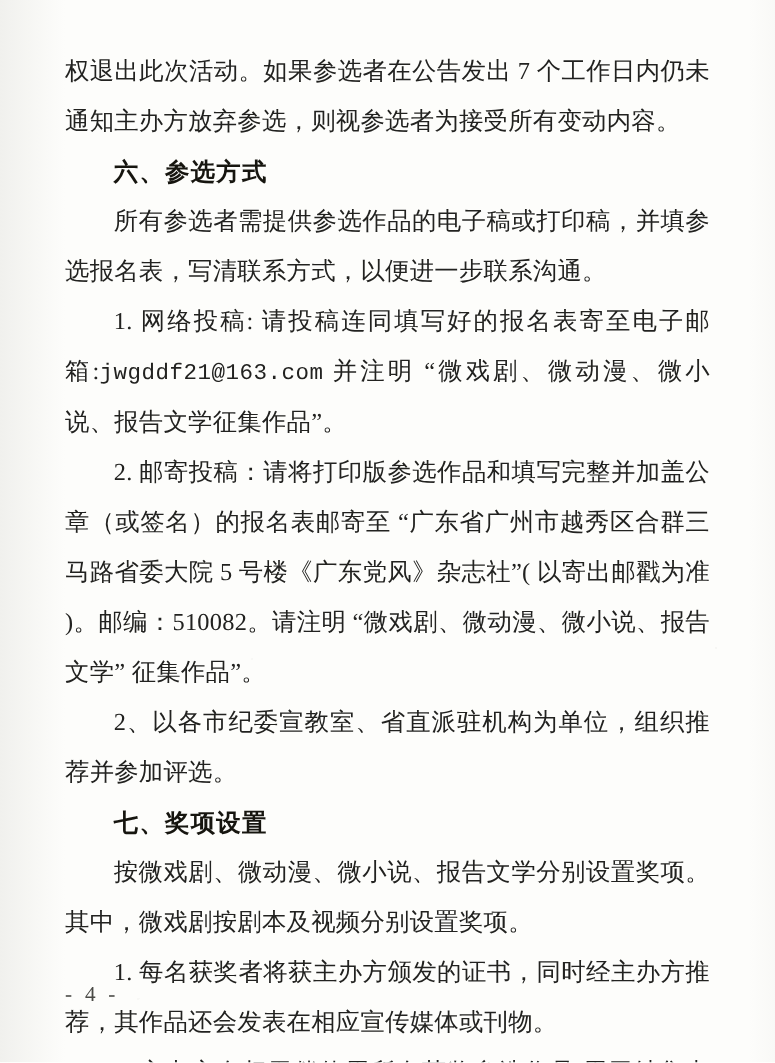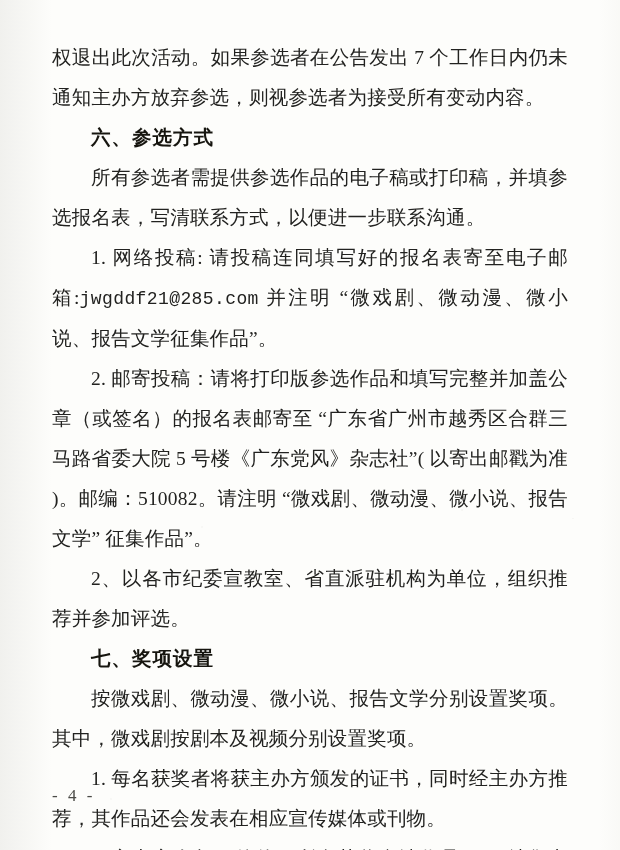--- a/index.html
+++ b/index.html
@@ -62,21 +62,21 @@
   }
 
   h2.heading {
     margin: 0;
     font-size: 19.5px;
     line-height: 40px;
     font-weight: bold;
     text-indent: 2em;
     letter-spacing: 1px;
     color: #16150f;
-    font-family: Liberation Serif, serif;
+    font-family: Liberation Sans, sans-serif;
   }
 
   
   .mono {
     font-family: "Liberation Mono", "DejaVu Sans Mono", monospace;
     font-size: 18px;
     letter-spacing: 0.4px;
   }
 
   .num {
@@ -102,21 +102,21 @@
   <div class="scan-tint"></div>
 
   <div class="body-text">
 
     <p class="para cont">权退出此次活动。如果参选者在公告发出 7 个工作日内仍未通知主办方放弃参选，则视参选者为接受所有变动内容。</p>
 
     <h2 class="heading">六、参选方式</h2>
 
     <p class="para">所有参选者需提供参选作品的电子稿或打印稿，并填参选报名表，写清联系方式，以便进一步联系沟通。</p>
 
-    <p class="para"><span>1. 网络投稿: 请投稿连同填写好的报名表寄至电子邮箱:</span><span class="mono">jwgddf21@285.com</span><span> 并注明 “微戏剧、微动漫、微小说、报告文学征集作品”。</span></p>
+    <p class="para"><span>1. 网络投稿: 请投稿连同填写好的报名表寄至电子邮箱:</span><span class="mono">jwgddf21@163.com</span><span> 并注明 “微戏剧、微动漫、微小说、报告文学征集作品”。</span></p>
 
     <p class="para"><span>2. 邮寄投稿：请将打印版参选作品和填写完整并加盖公章（或签名）的报名表邮寄至 “广东省广州市越秀区合群三马路省委大院 5 号楼《广东党风》杂志社”( 以寄出邮戳为准 )。邮编：</span><span class="num">510082</span><span>。请注明 “微戏剧、微动漫、微小说、报告文学” 征集作品”。</span></p>
 
     <p class="para">2、以各市纪委宣教室、省直派驻机构为单位，组织推荐并参加评选。</p>
 
     <h2 class="heading">七、奖项设置</h2>
 
     <p class="para">按微戏剧、微动漫、微小说、报告文学分别设置奖项。其中，微戏剧按剧本及视频分别设置奖项。</p>
 
     <p class="para">1. 每名获奖者将获主办方颁发的证书，同时经主办方推荐，其作品还会发表在相应宣传媒体或刊物。</p>

